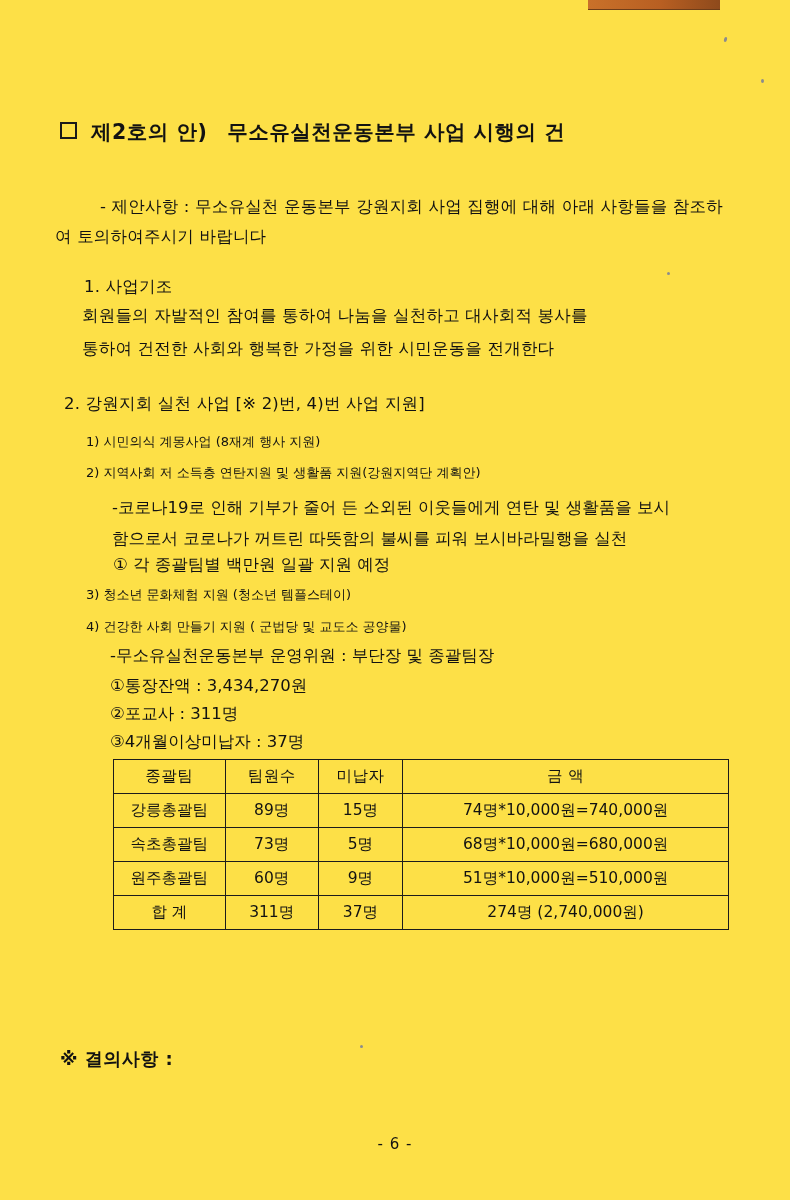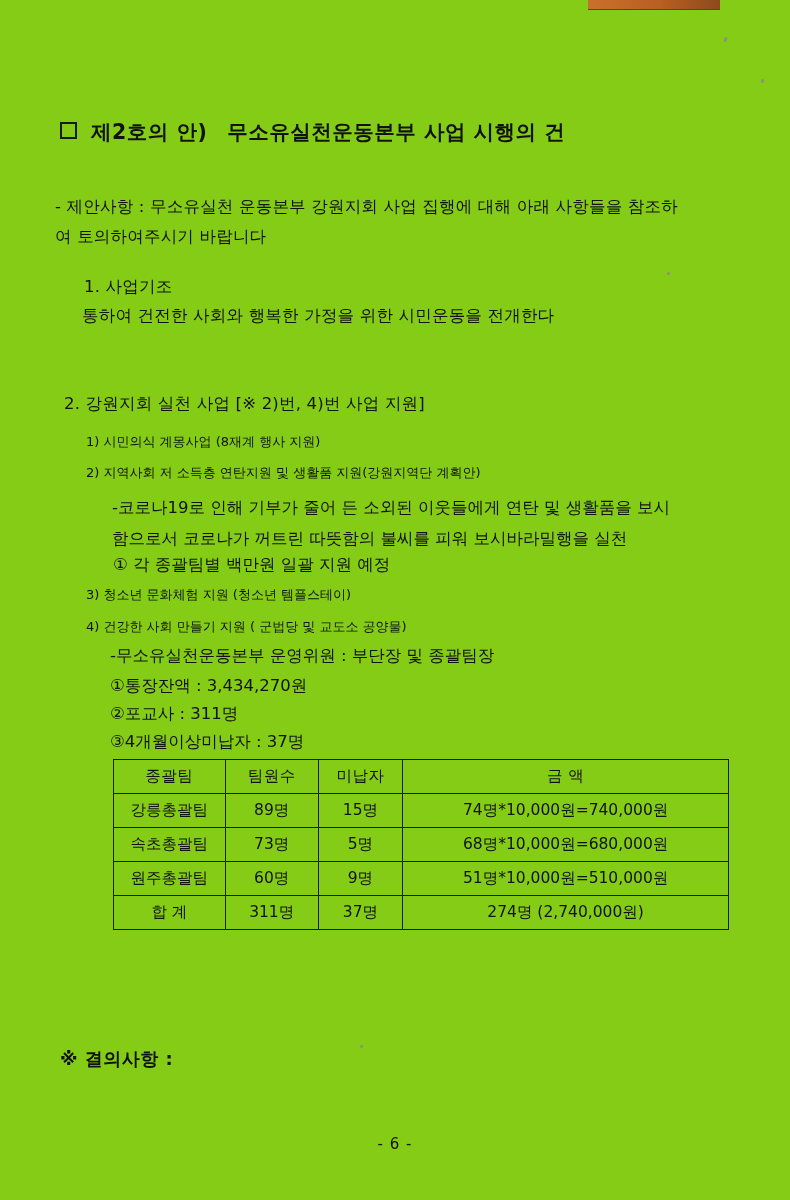--- a/index.html
+++ b/index.html
@@ -11,21 +11,21 @@
     height: 1200px;
     background: #ffffff;
     font-family: "DejaVu Sans", sans-serif;
     color: #121212;
     position: relative;
     overflow: hidden;
   }
   .page {
     position: absolute;
     inset: 0;
-    background: #84cc16;
+    background: #fde047;
   }
   
   .top-orange {
     position: absolute;
     top: 0;
     left: 588px;
     width: 132px;
     height: 9px;
     background: linear-gradient(90deg, #c9712a 0%, #b85f22 55%, #8e4a1c 100%);
     border-bottom: 1px solid #6d3d18;
@@ -80,20 +80,21 @@
     letter-spacing: 0.2px;
   }
   .p-proposal {
     left: 55px;
     top: 192px;
     width: 690px;
   }
   .p-proposal .l1 {
     display: block;
     white-space: nowrap;
+    margin-left: 45px;
   }
   .p-proposal .l2 {
     display: block;
   }
 
   .sec1-head { left: 64px; top: 272px; margin-left: 20px; }
   .sec1-body {
     left: 82px;
     top: 299px;
     width: 640px;
@@ -206,20 +207,21 @@
     <div class="para p-proposal">
       <span class="l1">- 제안사항 : 무소유실천 운동본부 강원지회 사업 집행에 대해 아래 사항들을 참조하</span>
       <span class="l2">여 토의하여주시기 바랍니다</span>
     </div>
 
     <div class="para sec1-head">
       <span>1.</span>
       <span>사업기조</span>
     </div>
     <div class="para sec1-body">
+      <span style="display:block">회원들의 자발적인 참여를 통하여 나눔을 실천하고 대사회적 봉사를</span>
       <span style="display:block">통하여 건전한 사회와 행복한 가정을 위한 시민운동을 전개한다</span>
     </div>
 
     <div class="para sec2-head">
       <span>2.</span>
       <span>강원지회 실천 사업 [※ 2)번, 4)번 사업 지원]</span>
     </div>
 
     <div class="lvl2 i1">1) 시민의식 계몽사업 (8재계 행사 지원)</div>
     <div class="lvl2 i2">2) 지역사회 저 소득층 연탄지원 및 생활품 지원(강원지역단 계획안)</div>

